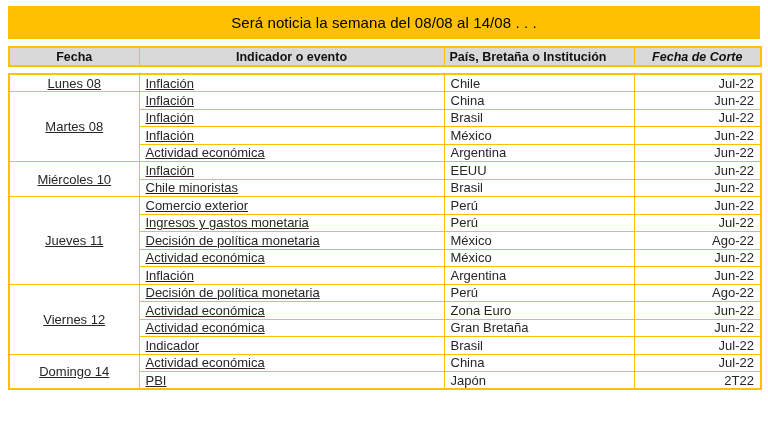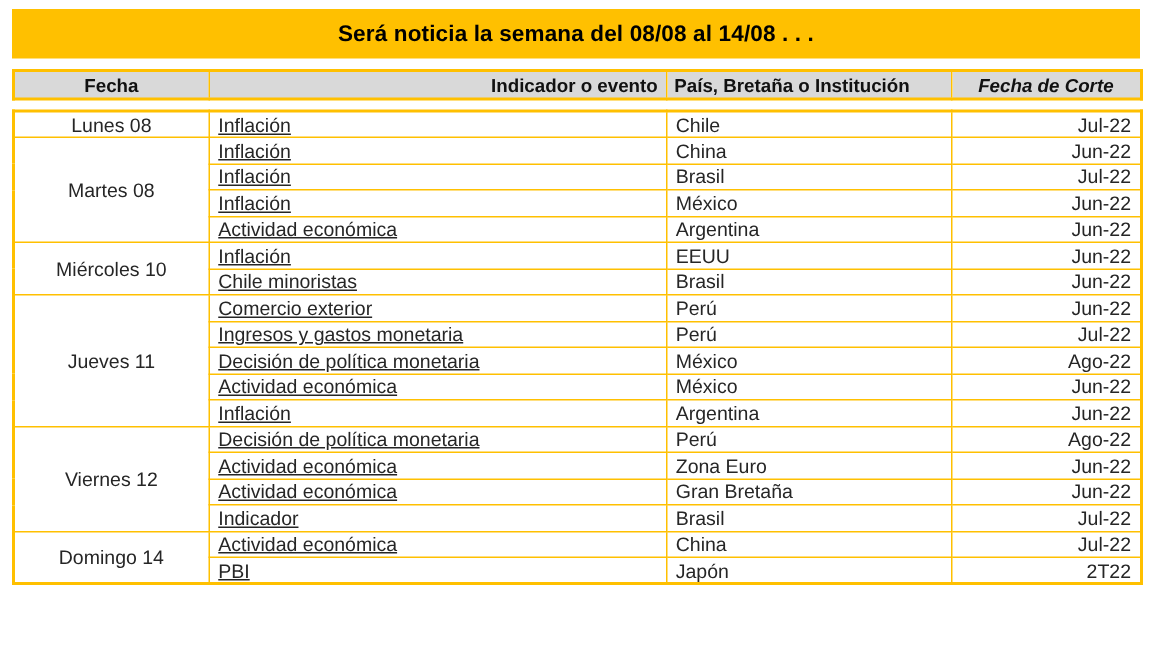--- a/index.html
+++ b/index.html
@@ -26,21 +26,21 @@
     width: 752px;
     height: 33px;
     background: var(--gold);
     display: flex;
     align-items: center;
     justify-content: center;
     margin-bottom: 7px;
   }
   .title-bar .title-text {
     font-size: 15px;
-    font-weight: bold;
+    font-weight: normal;
     color: #000000;
     letter-spacing: 0.1px;
   }
   table {
     border-collapse: collapse;
     table-layout: fixed;
     width: 752px;
   }
   col.c-fecha   { width: 130px; }
   col.c-evento  { width: 305px; }
@@ -57,40 +57,41 @@
     font-size: 12.5px;
     font-weight: bold;
     color: #111111;
     height: 19px;
     padding: 0 5px;
     white-space: nowrap;
     overflow: hidden;
     margin-top: 28px;
   }
   th.h-fecha  { text-align: center; }
-  th.h-evento { text-align: right; }
+  th.h-evento { text-align: center; }
   th.h-pais   { text-align: left; }
   th.h-corte  { text-align: center; font-style: italic; }
 
   table.body-table {
     border: 2px solid var(--gold);
   }
   table.body-table td {
     border: 1px solid var(--gold);
     font-size: 13px;
     color: var(--text);
     height: 17.5px;
     padding: 0 6px;
     white-space: nowrap;
     overflow: hidden;
     background: #ffffff;
   }
   td.day-cell {
     text-align: center;
     vertical-align: middle;
+    text-decoration: underline;
   }
   td.indicator-cell { text-align: left; text-decoration: underline; }
   td.country-cell   { text-align: left; }
   td.cutoff-cell    { text-align: right; padding-right: 5px; }
 </style>
 </head>
 <body>
 
 <div class="page">
 

